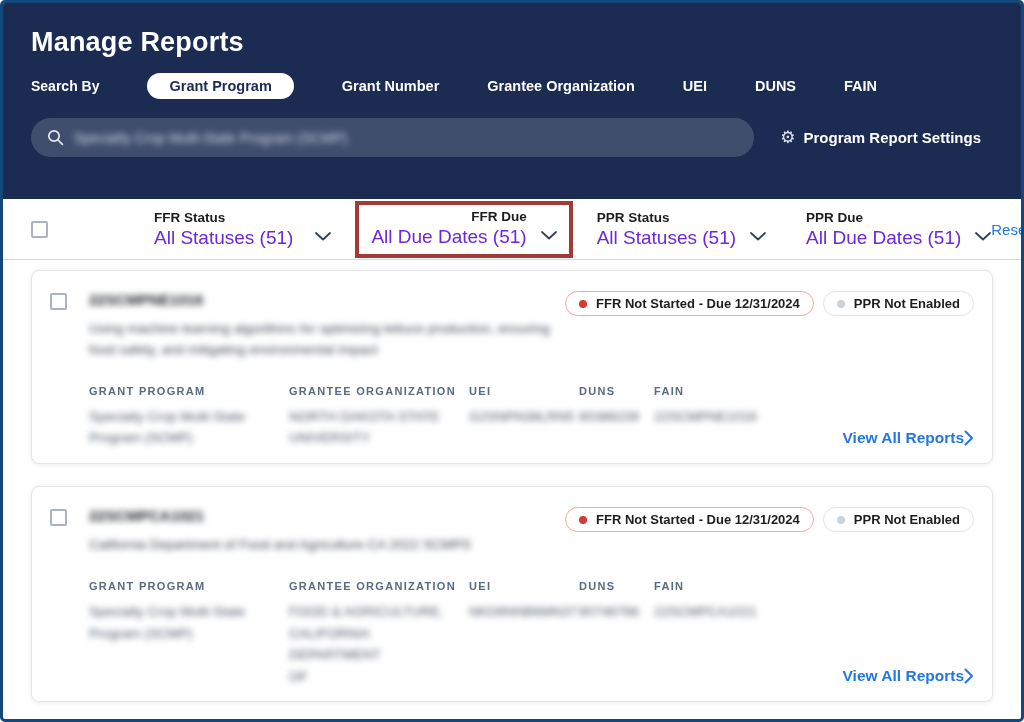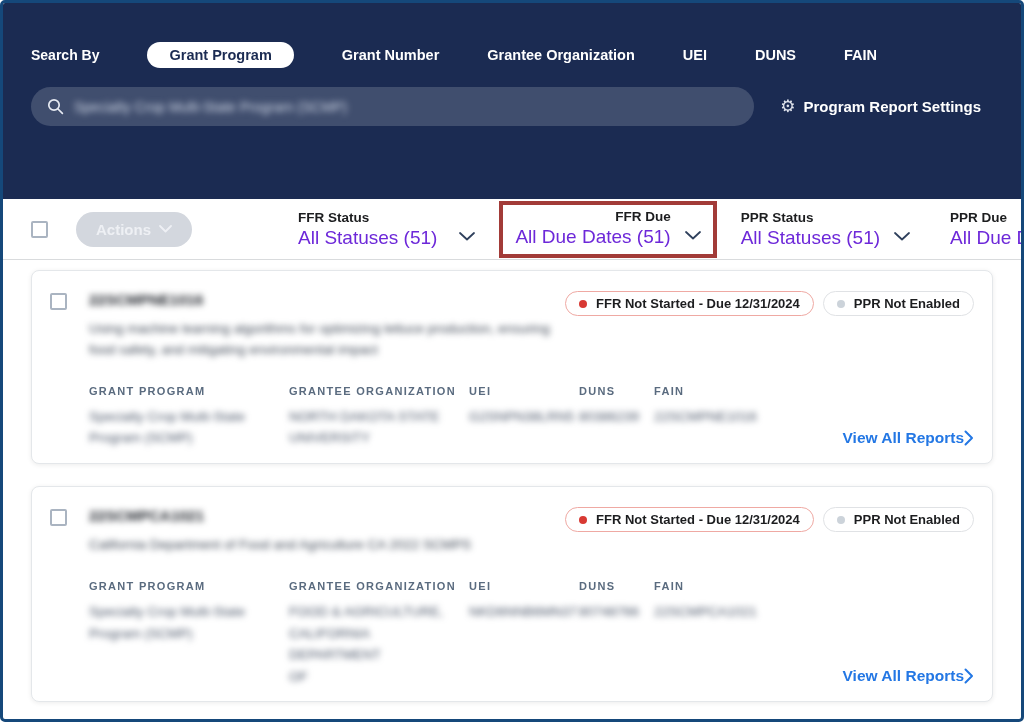--- a/index.html
+++ b/index.html
@@ -124,20 +124,21 @@
     margin-bottom:2px;
   }
   .icon{ display:inline-flex; }
 </style>
 </head>
 <body>
 
 <div class="window">
 
   <header class="app-header">
+    <h1 class="page-title">Manage Reports</h1>
 
     <div class="tabs-row">
       <span class="search-by">Search By</span>
       <span class="tab selected">Grant Program</span>
       <span class="tab">Grant Number</span>
       <span class="tab">Grantee Organization</span>
       <span class="tab">UEI</span>
       <span class="tab">DUNS</span>
       <span class="tab">FAIN</span>
     </div>
@@ -155,28 +156,20 @@
       <div class="settings-btn">
         <span class="gear-glyph icon">⚙</span>
         <span class="settings-label">Program Report Settings</span>
       </div>
     </div>
   </header>
 
   <div class="filter-bar">
     <div class="checkbox"></div>
 
-    <button class="actions-btn">
-      <span>Actions</span>
-      <span class="icon">
-        <svg width="13" height="8" viewBox="0 0 13 8">
-            <polyline points="1,1 6.5,6.5 12,1" fill="none" stroke="#eef0f4" stroke-width="1.8" stroke-linecap="round" stroke-linejoin="round"></polyline>
-          </svg>
-      </span>
-    </button>
 
     <div class="filter-block fb-1">
       <div class="filter-texts">
         <span class="filter-label">FFR Status</span>
         <span class="filter-value">All Statuses (51)</span>
       </div>
       <span class="filter-chevron icon">
         <svg width="16" height="9" viewBox="0 0 16 9">
             <polyline points="1,1 8,7.5 15,1" fill="none" stroke="currentColor" stroke-width="1.8" stroke-linecap="round" stroke-linejoin="round"></polyline>
           </svg>

